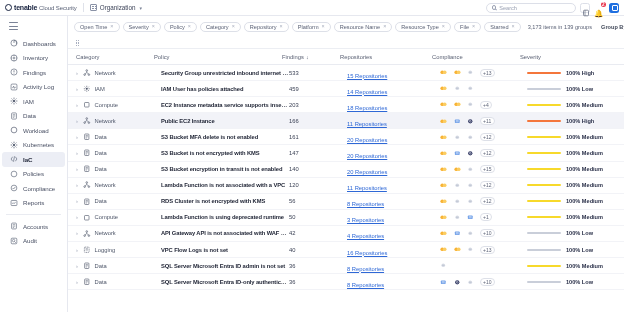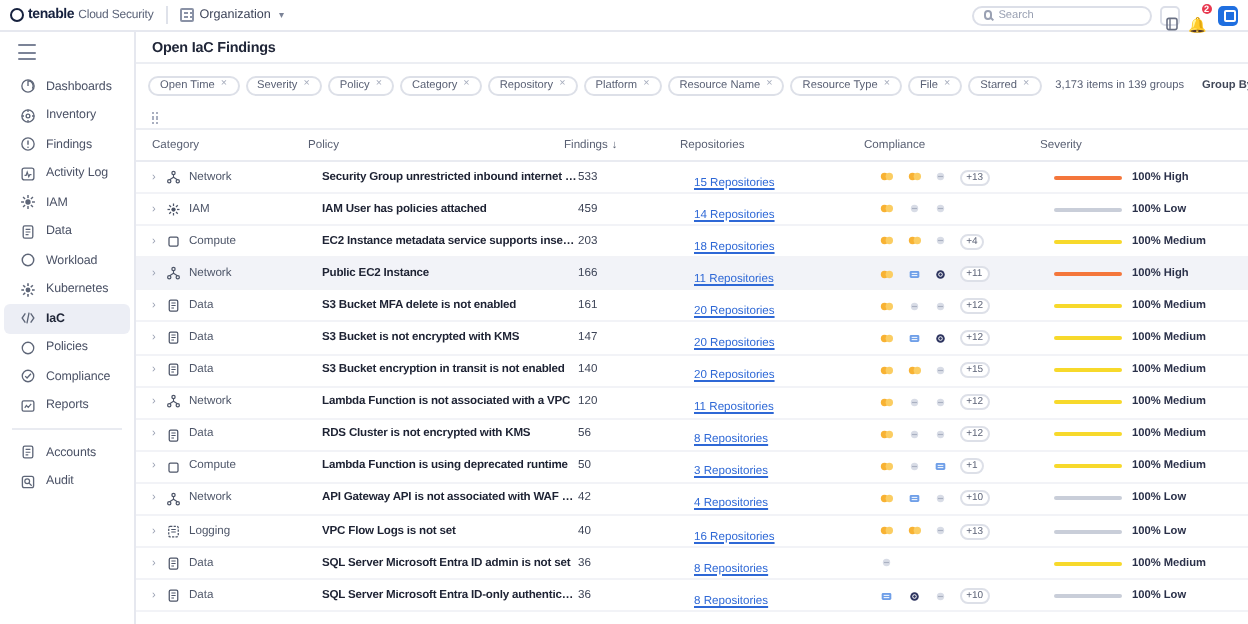--- a/index.html
+++ b/index.html
@@ -376,23 +376,20 @@
               </svg>
             </span>
           <span class="nav-label">Audit</span>
         </div>
 
       </div>
     </div>
 
     <div class="main">
 
-      <div class="page-head">
-        <span class="page-title">Open IaC Findings</span>
-      </div>
 
       <div class="filters">
         <div class="chip">
           <span class="chip-label">Open Time</span>
           <span class="chip-x">×</span>
         </div>
         <div class="chip">
           <span class="chip-label">Severity</span>
           <span class="chip-x">×</span>
         </div>

